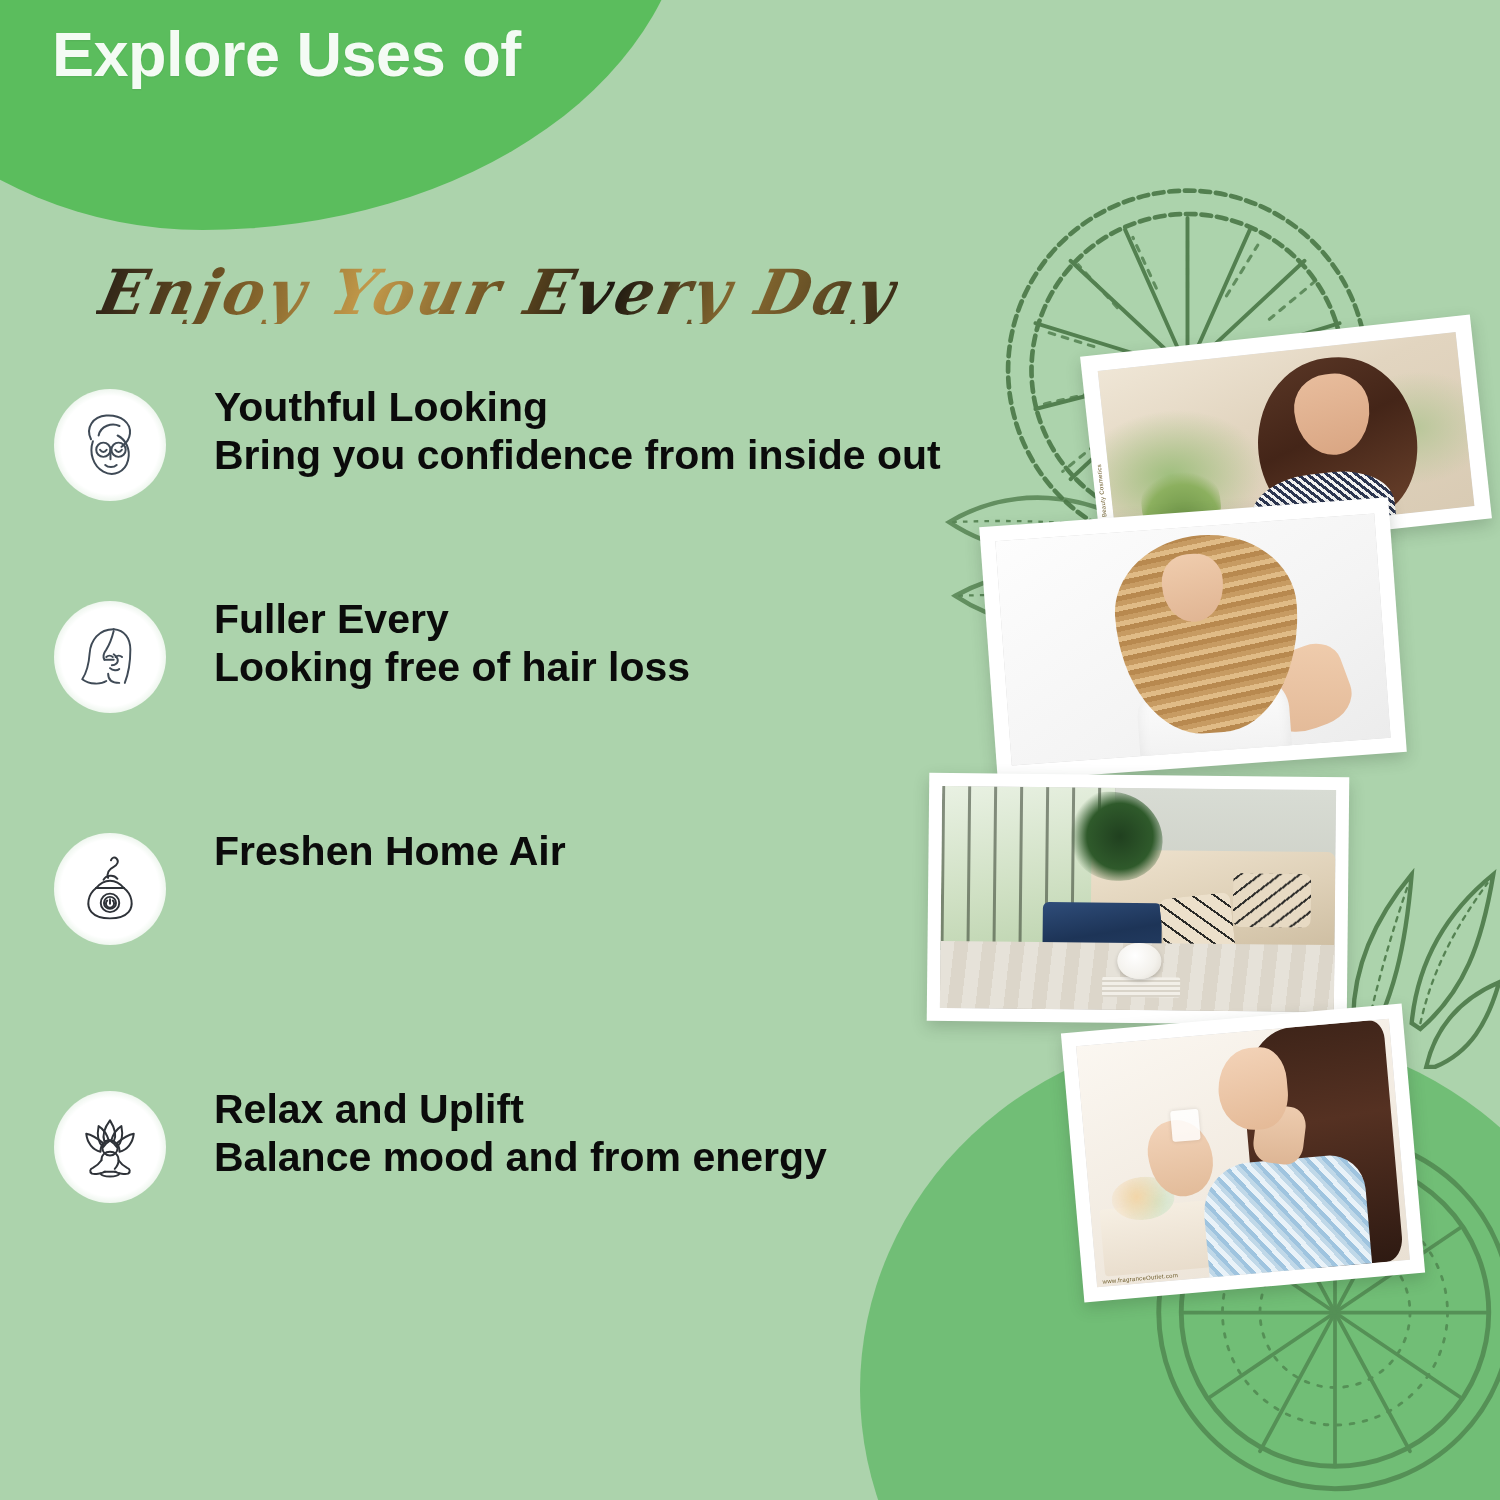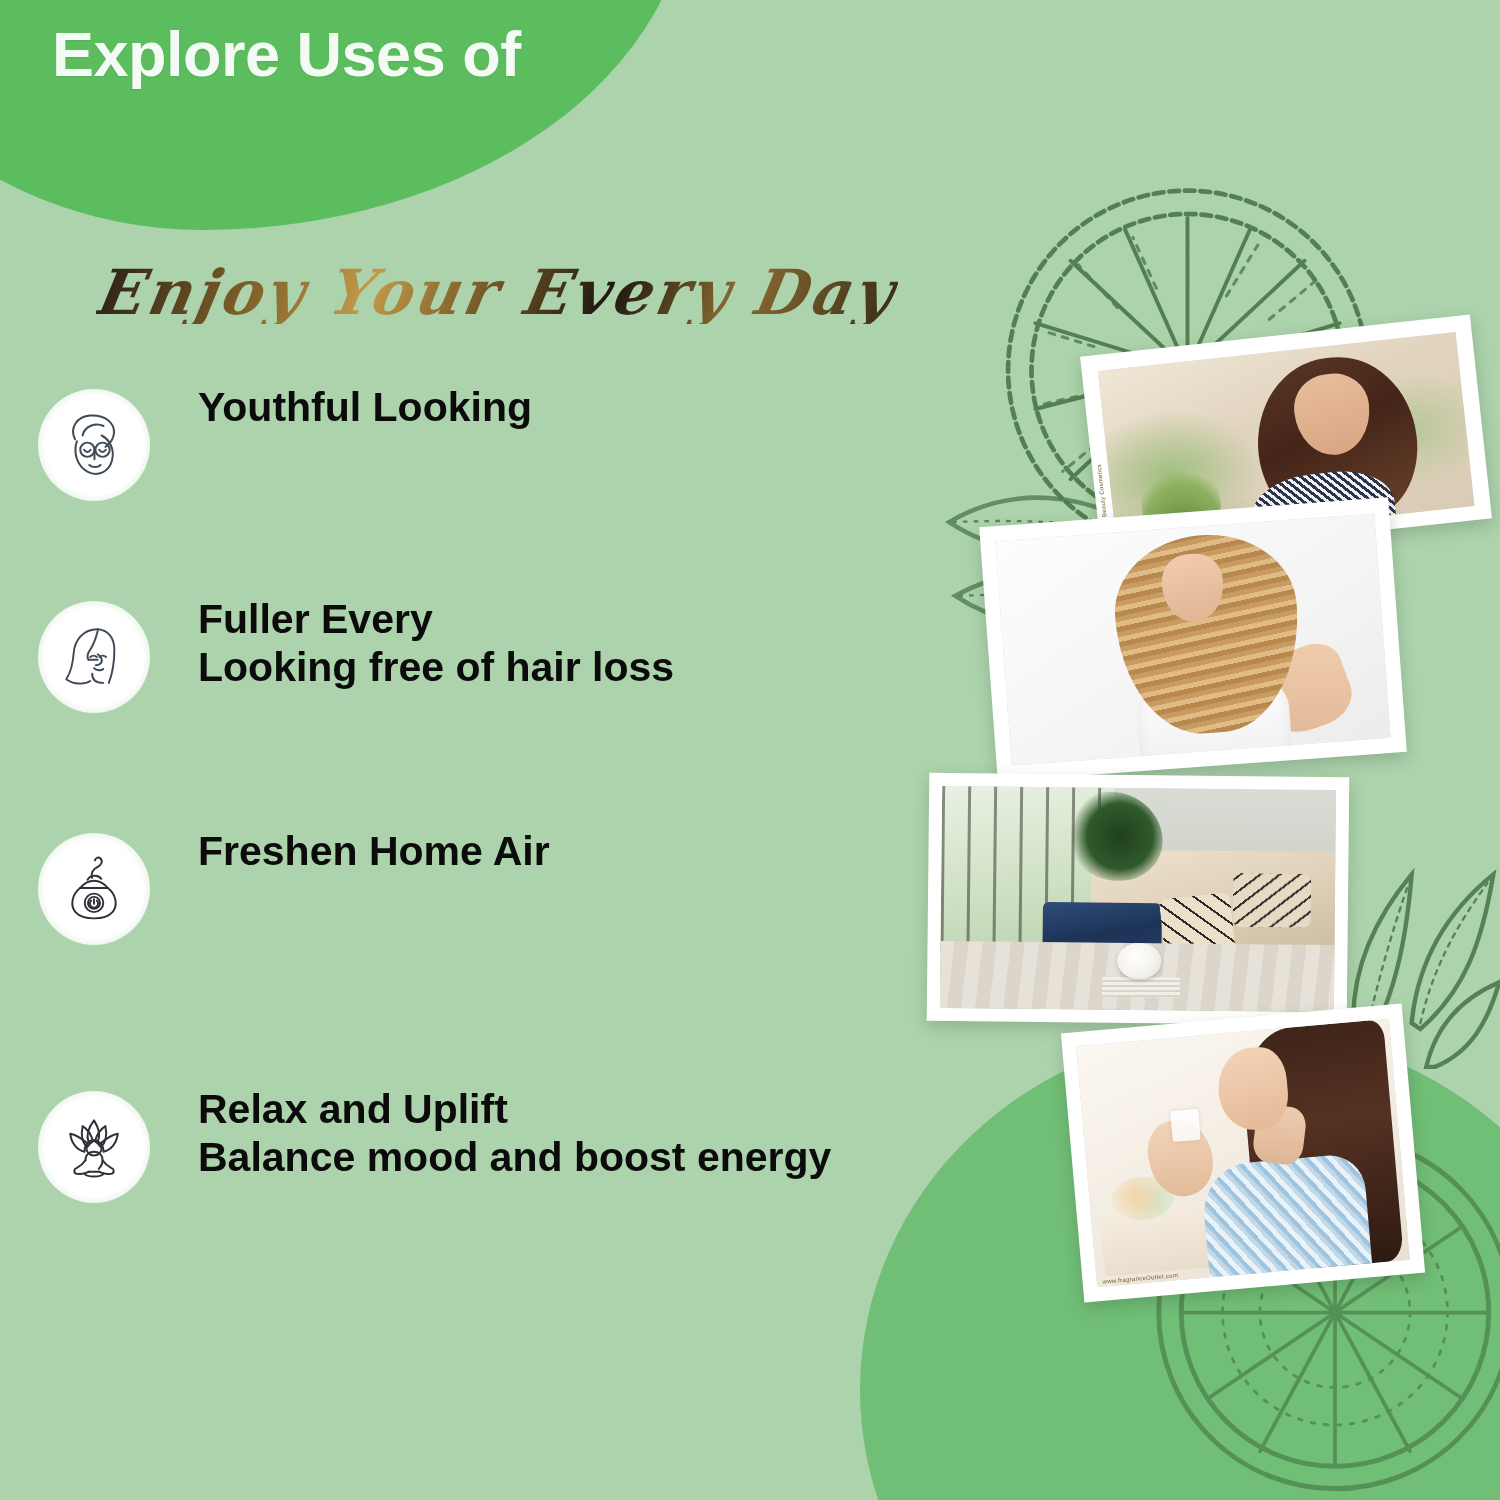--- a/index.html
+++ b/index.html
@@ -78,21 +78,21 @@
     -webkit-background-clip:text;
     background-clip:text;
     color:transparent;
     transform:skewX(-12deg);
     white-space:nowrap;
   }
 
   
   .features{
     position:absolute;
-    left:0; top:375px;
+    left:16px; top:375px;
     width:1060px;
     z-index:6;
   }
   .feature{
     position:relative;
     height:232px;
   }
   .feature-icon{
     position:absolute;
     left:38px;
@@ -491,20 +491,21 @@
           <circle cx="33" cy="45" r="7.5"></circle>
           <circle cx="49" cy="45" r="7.5"></circle>
           <path d="M29.5 45 C31.5 48 34.5 48 36.5 45"></path>
           <path d="M45.5 45 C47.5 48 50.5 48 52.5 45"></path>
           <path d="M40.5 45 L40.5 55"></path>
           <path d="M35 61 C38 64 44 64 47 61"></path>
         </svg>
       </div>
       <div class="feature-text">
         <div class="feature-title">Youthful Looking</div>
+        <div class="feature-sub">Bring you confidence from inside out</div>
       </div>
     </div>
 
     <div class="feature f2">
       <div class="feature-icon">
         <svg viewBox="0 0 80 80" width="74" height="74" fill="none" stroke="#3F4A56" stroke-width="2.1" stroke-linecap="round" stroke-linejoin="round">
           <path d="M44 10 C28 10 19 22 18 36 C17 50 14 58 10 64 C18 70 30 70 36 66"></path>
           <path d="M44 10 C56 11 62 20 62 32 C62 46 60 58 56 68"></path>
           <path d="M44 12 C42 20 40 26 36 32 C33 36 32 40 34 43"></path>
           <path d="M34 43 L44 43"></path>
@@ -551,21 +552,21 @@
           <circle cx="40" cy="41" r="8"></circle>
           <path d="M31 54 C31 48 35 45 40 45 C45 45 49 48 49 54 C49 58 47 61 45 63"></path>
           <path d="M31 54 C29 57 26 60 22 62 C19 63 18 66 21 68 C24 69 31 68 35 66"></path>
           <path d="M49 54 C51 57 54 60 58 62 C61 63 62 66 59 68 C56 69 49 68 45 66"></path>
           <path d="M30 68 C32 72 48 72 50 68"></path>
           <path d="M34 66 L46 66"></path>
         </svg>
       </div>
       <div class="feature-text">
         <div class="feature-title">Relax and Uplift</div>
-        <div class="feature-sub">Balance mood and boost energy</div>
+        <div class="feature-sub">Balance mood and from energy</div>
       </div>
     </div>
 
   </div>
 
   <div class="photo photo1">
     <div class="inner">
       <div class="ph1-bg"></div>
       <div class="ph1-plant"></div>
       <div class="ph1-hair"></div>

